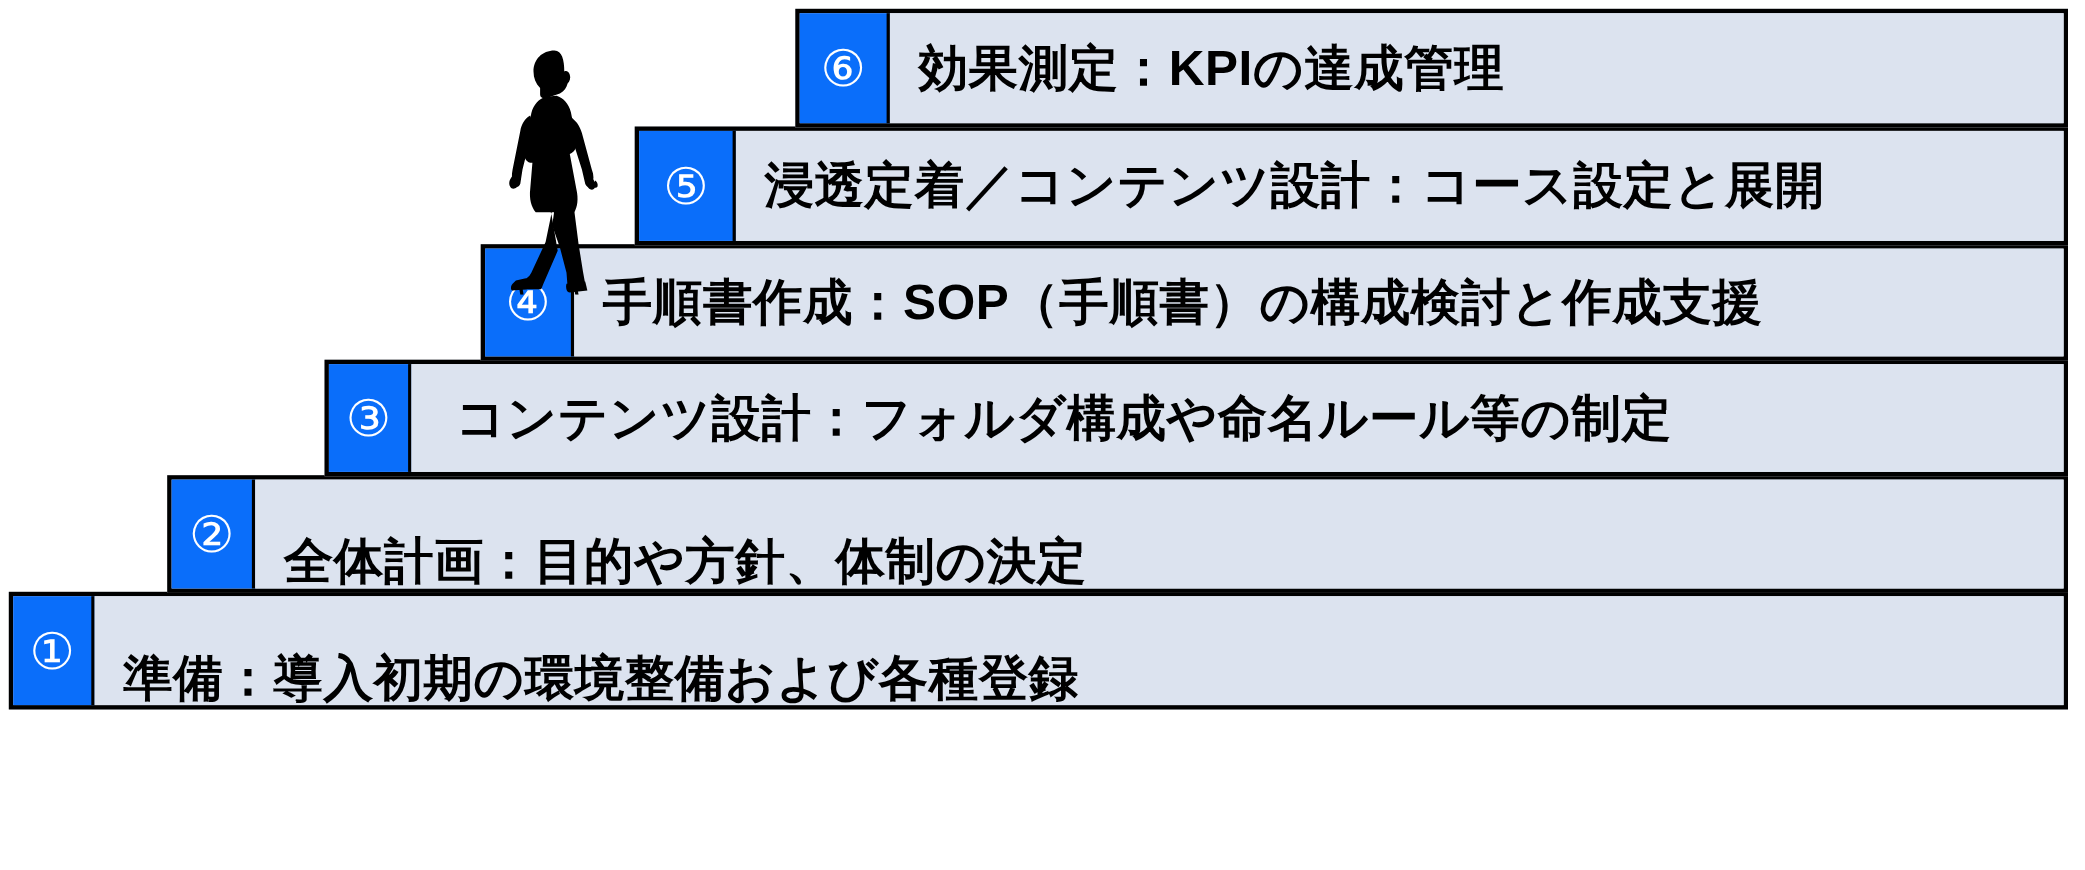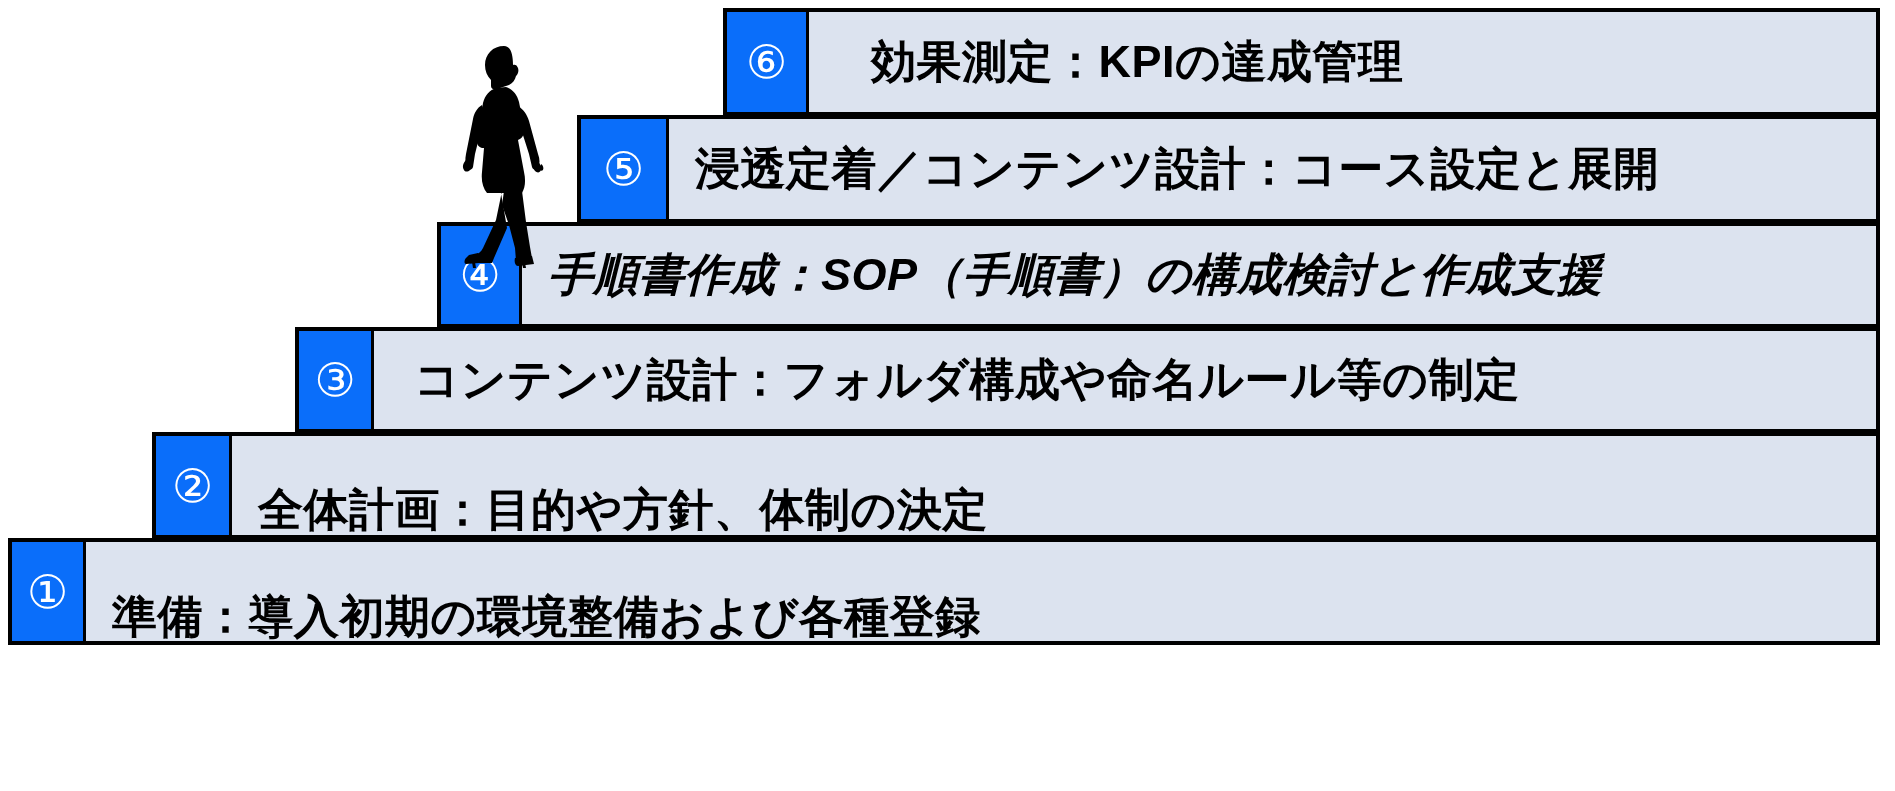--- a/index.html
+++ b/index.html
@@ -98,38 +98,38 @@
     <div class="step-panel" style="background: rgb(220, 227, 239); padding-left: 40px;">
       <span class="step-label" style="color: rgb(0, 0, 0);">コンテンツ設計：フォルダ構成や命名ルール等の制定</span>
     </div>
   </div>
 
   <div class="step" style="left: 437px; top: 222px; width: 1443px; height: 106px; border-color: rgb(0, 0, 0); background: rgb(220, 227, 239);">
     <div class="step-tab" style="width: 81px; background: rgb(10, 110, 250); border-right-color: rgb(0, 0, 0);">
       <span class="step-num" style="color: rgb(255, 255, 255);">④</span>
     </div>
     <div class="step-panel" style="background: rgb(220, 227, 239);">
-      <span class="step-label" style="color: rgb(0, 0, 0); font-style: italic;">手順書作成：SOP（手順書）の構成検討と作成支援</span>
+      <span class="step-label" style="color: rgb(0, 0, 0);">手順書作成：SOP（手順書）の構成検討と作成支援</span>
     </div>
   </div>
 
   <div class="step" style="left: 577px; top: 115px; width: 1303px; height: 108px; border-color: rgb(0, 0, 0); background: rgb(220, 227, 239);">
     <div class="step-tab" style="width: 88px; background: rgb(10, 110, 250); border-right-color: rgb(0, 0, 0);">
       <span class="step-num" style="color: rgb(255, 255, 255);">⑤</span>
     </div>
     <div class="step-panel" style="background: rgb(220, 227, 239);">
       <span class="step-label" style="color: rgb(0, 0, 0);">浸透定着／コンテンツ設計：コース設定と展開</span>
     </div>
   </div>
 
   <div class="step" style="left: 723px; top: 8px; width: 1157px; height: 108px; border-color: rgb(0, 0, 0); background: rgb(220, 227, 239);">
     <div class="step-tab" style="width: 82px; background: rgb(10, 110, 250); border-right-color: rgb(0, 0, 0);">
       <span class="step-num" style="color: rgb(255, 255, 255);">⑥</span>
     </div>
-    <div class="step-panel" style="background: rgb(220, 227, 239); margin-left: 36px;">
+    <div class="step-panel" style="background: rgb(220, 227, 239);">
       <span class="step-label" style="color: rgb(0, 0, 0);">効果測定：KPIの達成管理</span>
     </div>
   </div>
 
   <svg id="walker" style="left:452px; top:42px; width:112px; height:226px;" viewBox="0 0 112 226" xmlns="http://www.w3.org/2000/svg" aria-hidden="true">
     <g fill="#000000">
 
       <path d="M52 4 C41 4 33 12 33 23 C33 29 35 34 39 38 L39 44 C39 47 42 48 45 47
                L57 43 C61 41 63 38 64 34 C66 32 67 29 66 26 C65 23 63 22 61 23
                C61 13 59 4 52 4 Z"></path>

